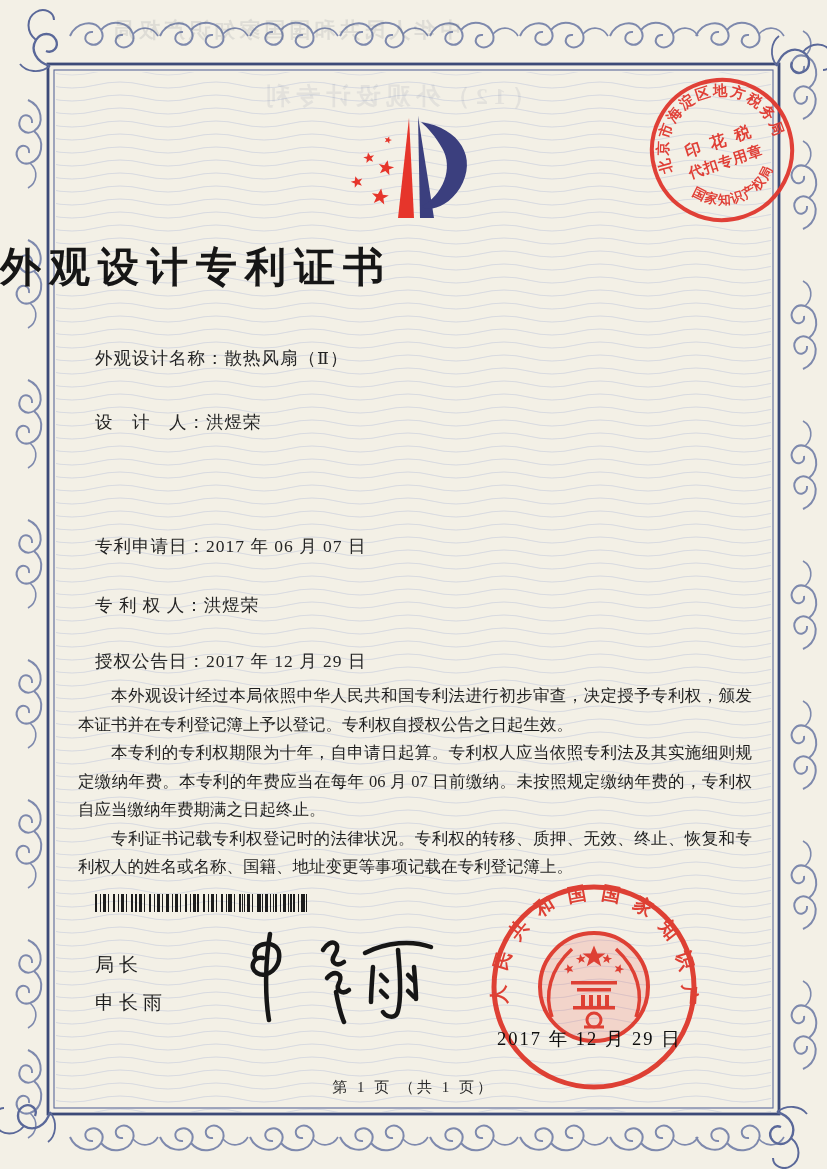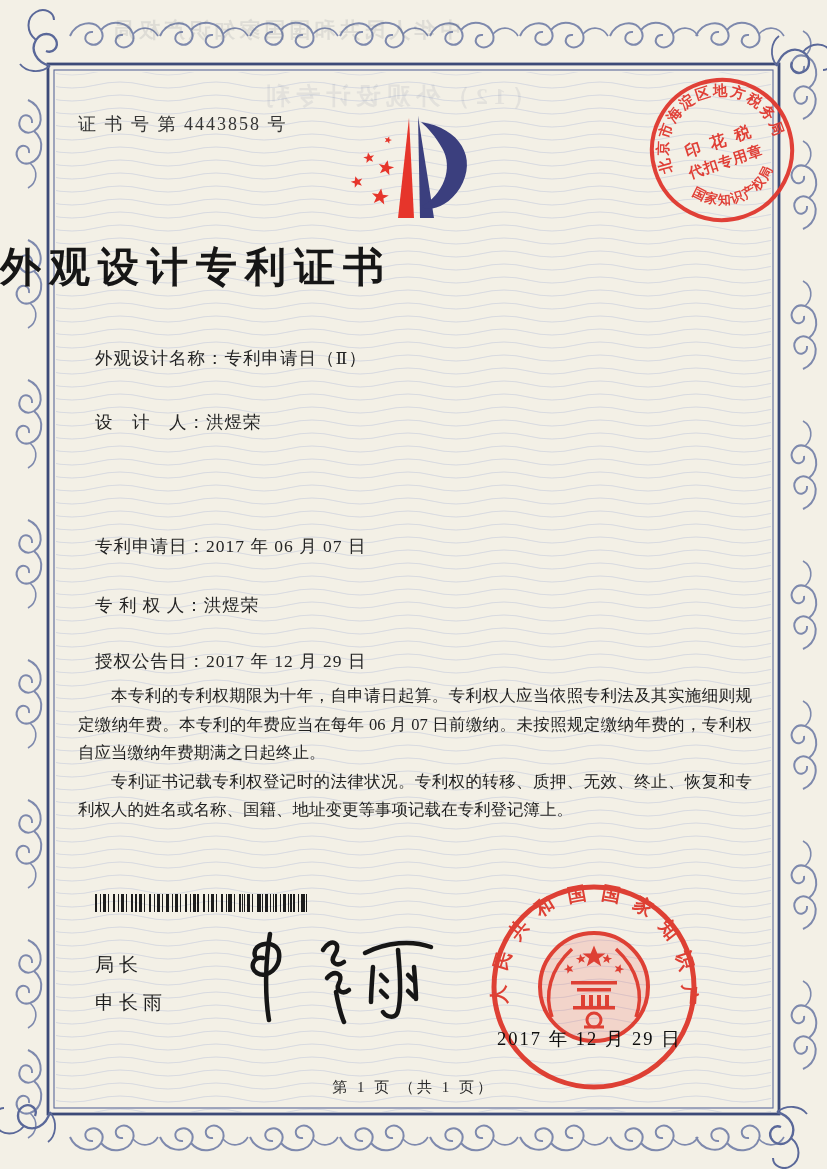--- a/index.html
+++ b/index.html
@@ -118,21 +118,20 @@
         <use href="#corner" transform="translate(777,66) rotate(-90)"></use>
         <use href="#corner" transform="translate(50,1112) rotate(90)"></use>
         <use href="#corner" transform="translate(777,1112)"></use>
       </g>
     </g>
   </svg>
 
   <div class="abs bleed top">中华人民共和国国家知识产权局</div>
   <div class="abs bleed mid">（12）外观设计专利</div>
 
-  <div class="abs content cert-number">证 书 号 第 4443858 号</div>
 
   <svg class="abs content stamp-svg" width="156" height="156" viewBox="-78 -78 156 156">
     <g transform="rotate(-18)" fill="#e0372e">
       <circle r="70" fill="none" stroke="#e0372e" stroke-width="4"></circle>
       <path id="stA" d="M-51,17 A54,54 0 1 1 51,17" fill="none"></path>
       <path id="stB" d="M-41,35 A54,54 0 0 0 41,35" fill="none"></path>
       <text font-size="14.5" font-weight="700" letter-spacing="2">
         <textPath href="#stA" startOffset="50%" text-anchor="middle">北京市海淀区地方税务局</textPath>
       </text>
       <text font-size="13" font-weight="700" letter-spacing="1">
@@ -154,36 +153,37 @@
     </g>
     <g fill="#3b3f7e">
       <path d="M88,10 L90,112 L104,112 Z"></path>
       <path d="M91,16 C130,22 148,52 130,82 C118,101 100,106 91,101 C113,89 124,62 112,42 C106,31 98,22 91,16 Z"></path>
     </g>
   </svg>
 
   <div class="abs content cert-title">外观设计专利证书</div>
 
   <div class="abs content field-row fr0">
-    <span class="lbl">外观设计名称：</span><span>专利申请日（Ⅱ）</span>
+    <span class="lbl">外观设计名称：</span><span>散热风扇（Ⅱ）</span>
   </div>
   <div class="abs content field-row fr1">
     <span class="lbl">设　计　人：</span><span>洪煜荣</span>
   </div>
   <div class="abs content field-row fr3">
     <span class="lbl">专利申请日：</span><span>2017 年 06 月 07 日</span>
   </div>
   <div class="abs content field-row fr4">
     <span class="lbl">专 利 权 人：</span><span>洪煜荣</span>
   </div>
   <div class="abs content field-row fr5">
     <span class="lbl">授权公告日：</span><span>2017 年 12 月 29 日</span>
   </div>
 
   <div class="abs content body-text">
+    <p>本外观设计经过本局依照中华人民共和国专利法进行初步审查，决定授予专利权，颁发本证书并在专利登记簿上予以登记。专利权自授权公告之日起生效。</p>
     <p>本专利的专利权期限为十年，自申请日起算。专利权人应当依照专利法及其实施细则规定缴纳年费。本专利的年费应当在每年 06 月 07 日前缴纳。未按照规定缴纳年费的，专利权自应当缴纳年费期满之日起终止。</p>
     <p>专利证书记载专利权登记时的法律状况。专利权的转移、质押、无效、终止、恢复和专利权人的姓名或名称、国籍、地址变更等事项记载在专利登记簿上。</p>
   </div>
 
   <div class="abs content barcode"></div>
 
   <div class="abs content director-title">局长</div>
   <div class="abs content director-name">申长雨</div>
 
   <svg class="abs signature-svg" width="235" height="112" viewBox="0 0 235 112">

